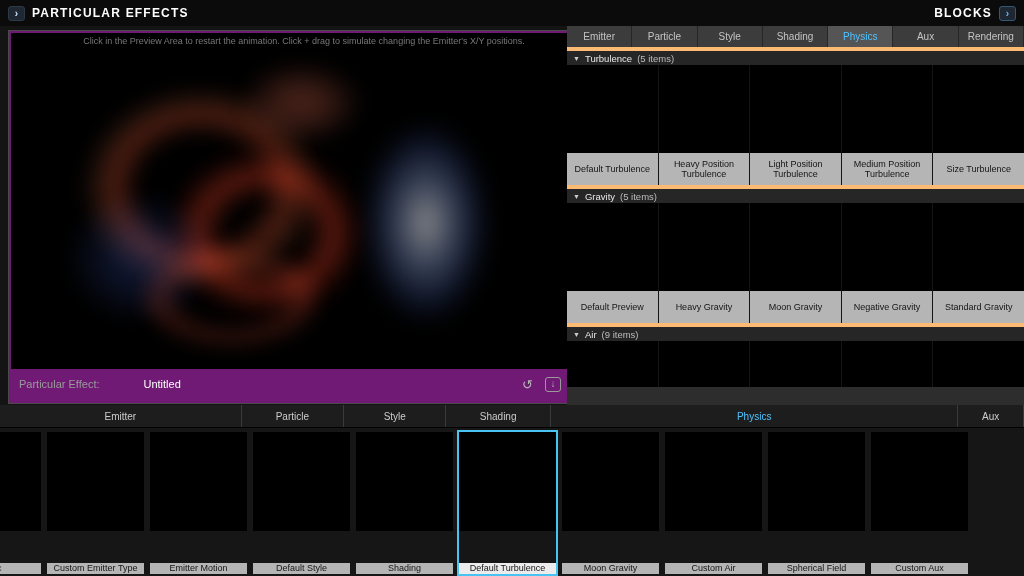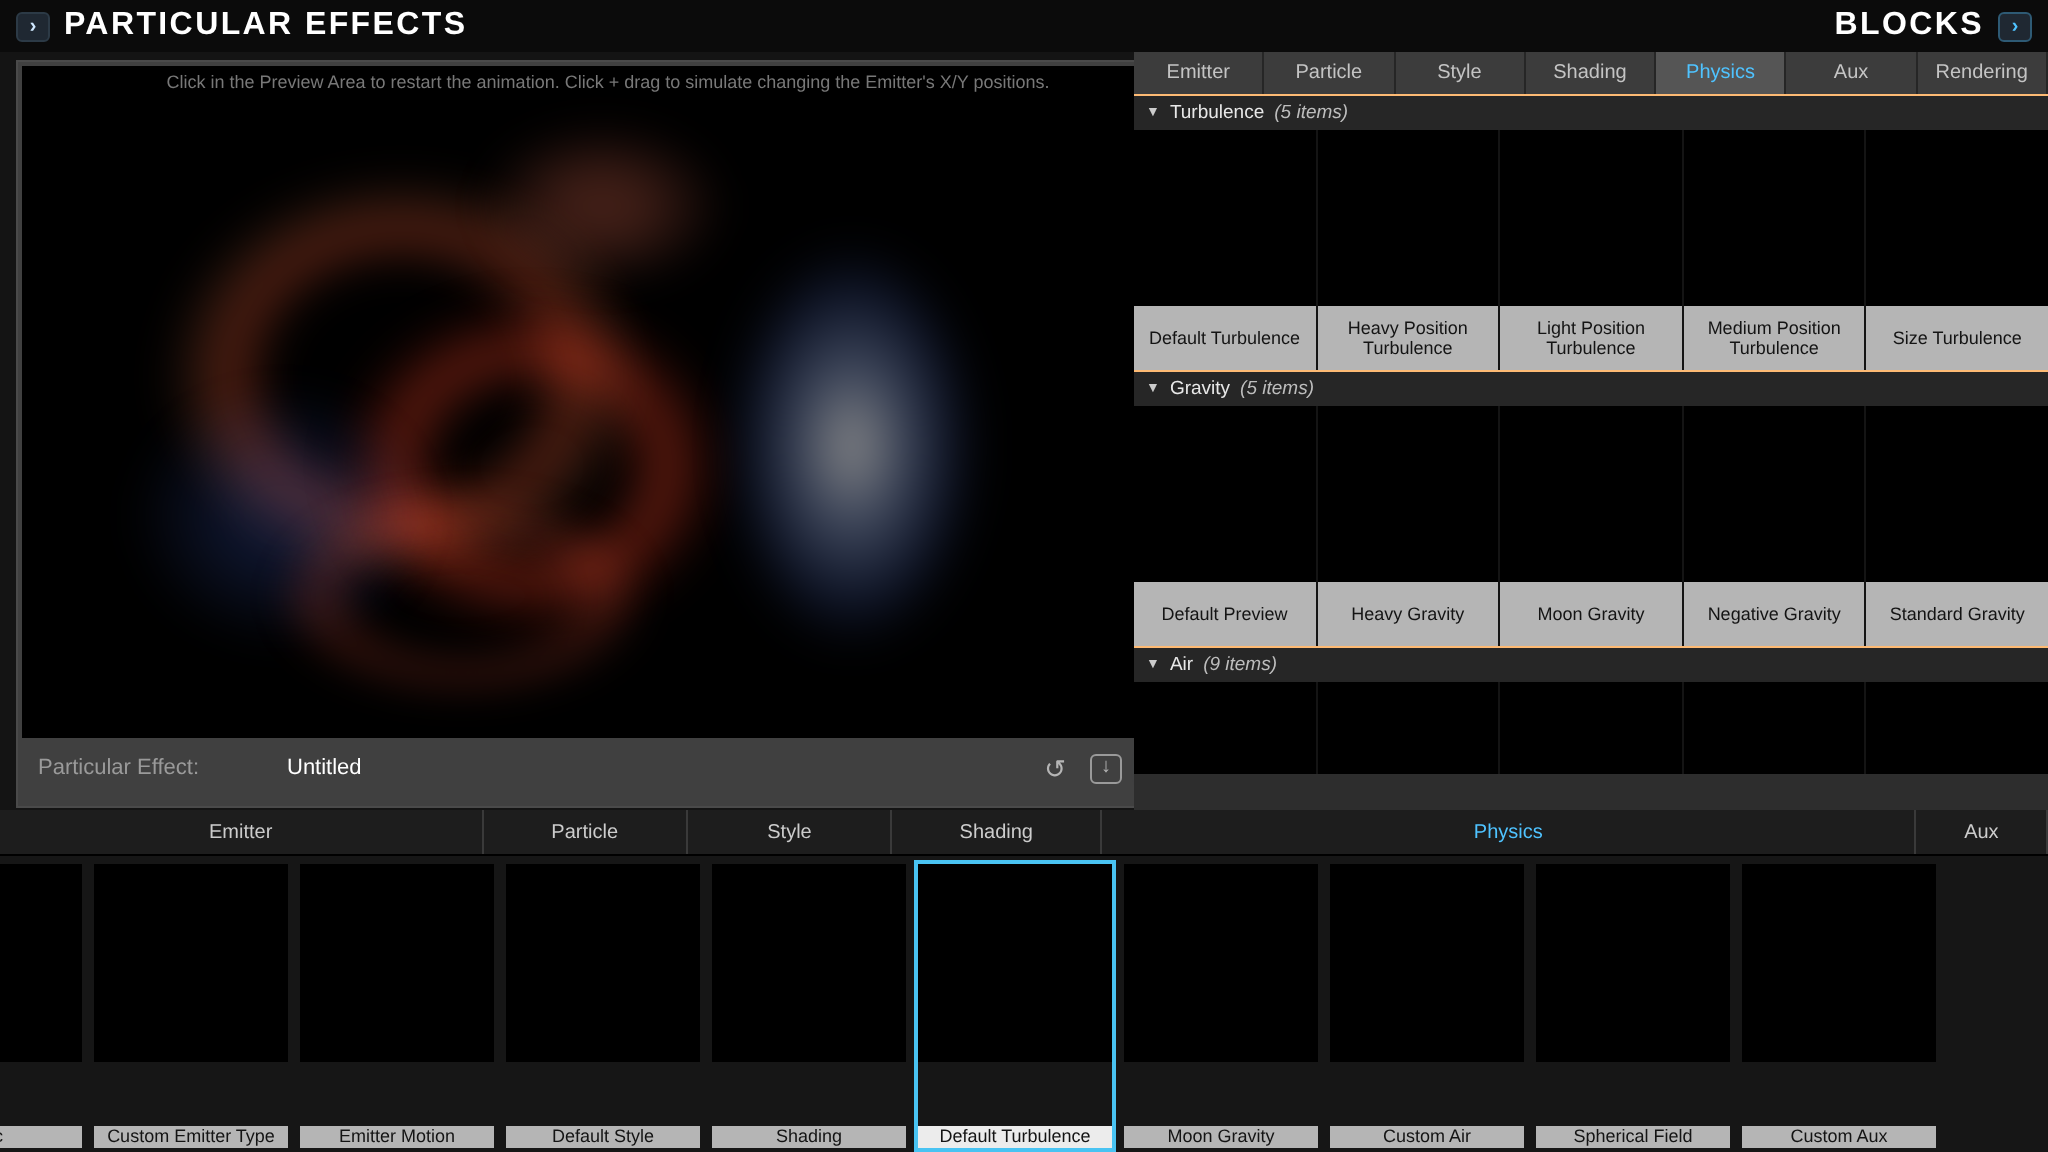--- a/index.html
+++ b/index.html
@@ -8,25 +8,25 @@
 
   
   #topbar { position:absolute; top:0; left:0; width:1024px; height:26px;
             background:#0b0b0b; display:flex; align-items:center;
             justify-content:space-between; padding:0 8px; z-index:5; }
   .tb-group { display:flex; align-items:center; gap:7px; }
   .chev-box { width:17px; height:15px; background:#1f2832; border:1px solid #2c3a46;
               border-radius:3px; color:#cfe8ff; font-size:10px; font-weight:bold;
               display:flex; align-items:center; justify-content:center; cursor:pointer; }
   .chev-box.blue { color:#4fc3ff; border-color:#2e5a74; }
-  .tb-title { color:#ffffff; font-size:16px; font-weight:bold; letter-spacing:1.2px; }
+  .tb-title { color:#ffffff; font-size:12px; font-weight:bold; letter-spacing:1.2px; }
 
   
   #preview-frame { position:absolute; left:8px; top:30px; width:592px; height:374px;
-                   background:#404040; border:1px solid #4a4a4a; padding:2px; }
+                   background:#701a75; border:1px solid #4a4a4a; padding:2px; }
   #preview { position:relative; width:100%; height:336px; background:#000; overflow:hidden; }
   #preview-hint { position:absolute; top:3px; left:0; width:100%; text-align:center;
                   color:#787878; font-size:9px; z-index:3; }
   .smoke { position:absolute; border-radius:50%; filter:blur(9px); }
   .s1 { left:30px;  top:20px;  width:320px; height:270px;
         background:radial-gradient(closest-side, rgba(0,0,0,0) 38%, rgba(255,96,56,.30) 54%, rgba(255,130,80,.12) 66%, rgba(0,0,0,0) 76%); }
   .s2 { left:120px; top:85px;  width:270px; height:230px;
         background:radial-gradient(closest-side, rgba(0,0,0,0) 30%, rgba(255,70,40,.35) 50%, rgba(180,40,20,.15) 64%, rgba(0,0,0,0) 75%); }
   .s3 { left:330px; top:55px;  width:170px; height:270px;
         background:radial-gradient(closest-side, rgba(255,255,255,.55) 0%, rgba(170,195,255,.35) 30%, rgba(90,130,255,.15) 58%, rgba(0,0,0,0) 75%); filter:blur(11px); }
@@ -48,25 +48,25 @@
                     justify-content:center; box-shadow:0 0 7px rgba(79,195,255,.65); }
 
   
   #right-panel { position:absolute; left:567px; top:26px; width:457px; height:379px;
                  background:#2d2d2d; overflow:hidden; }
   #right-tabs { display:flex; height:21px; background:#232323; }
   #right-tabs .tab { flex:1; display:flex; align-items:center; justify-content:center;
                      background:#3c3c3c; border-right:1px solid #262626; color:#c4c4c4;
                      font-size:10px; cursor:pointer; }
   #right-tabs .tab.selected { background:#555555; color:#4fc3ff; }
-  .section-header { height:18px; background:#262626; border-top:1px solid #fdba74;
+  .section-header { height:18px; background:#262626; border-top:4px solid #fdba74;
                     display:flex; align-items:center; gap:5px; padding-left:6px;
                     color:#e8e8e8; font-size:9.5px; cursor:pointer; }
   .tri { color:#cccccc; font-size:7px; }
-  .sec-count { color:#bdbdbd;font-style:italic; }
+  .sec-count { color:#bdbdbd; }
   .thumb-row { display:flex; gap:1px; background:#141414; }
   .thumb { flex:1; display:flex; flex-direction:column; cursor:pointer; }
   .thumb .art { height:88px; background:#000; }
   .thumb .lbl { height:32px; background:#b5b5b5; color:#141414; font-size:9px;
                 line-height:10.5px; display:flex; align-items:center; justify-content:center;
                 text-align:center; padding:0 3px; }
   .thumb-row.partial .art { height:46px; }
 
   
   #bottom-panel { position:absolute; left:0; top:405px; width:1024px; height:171px;

